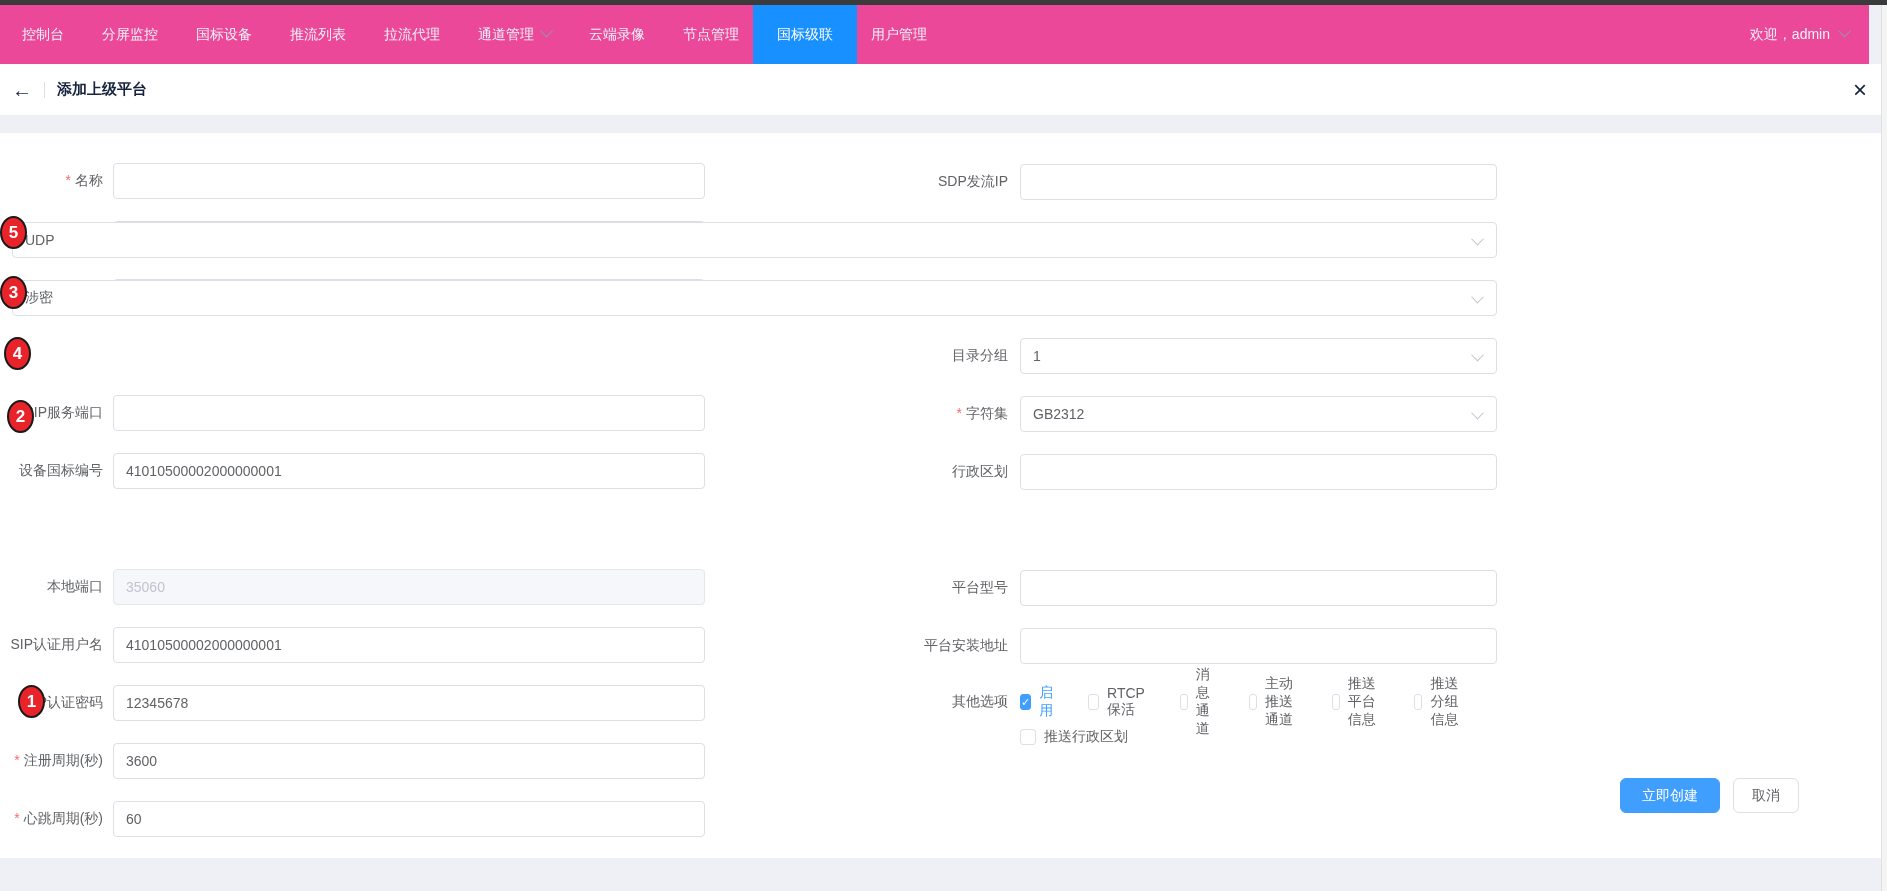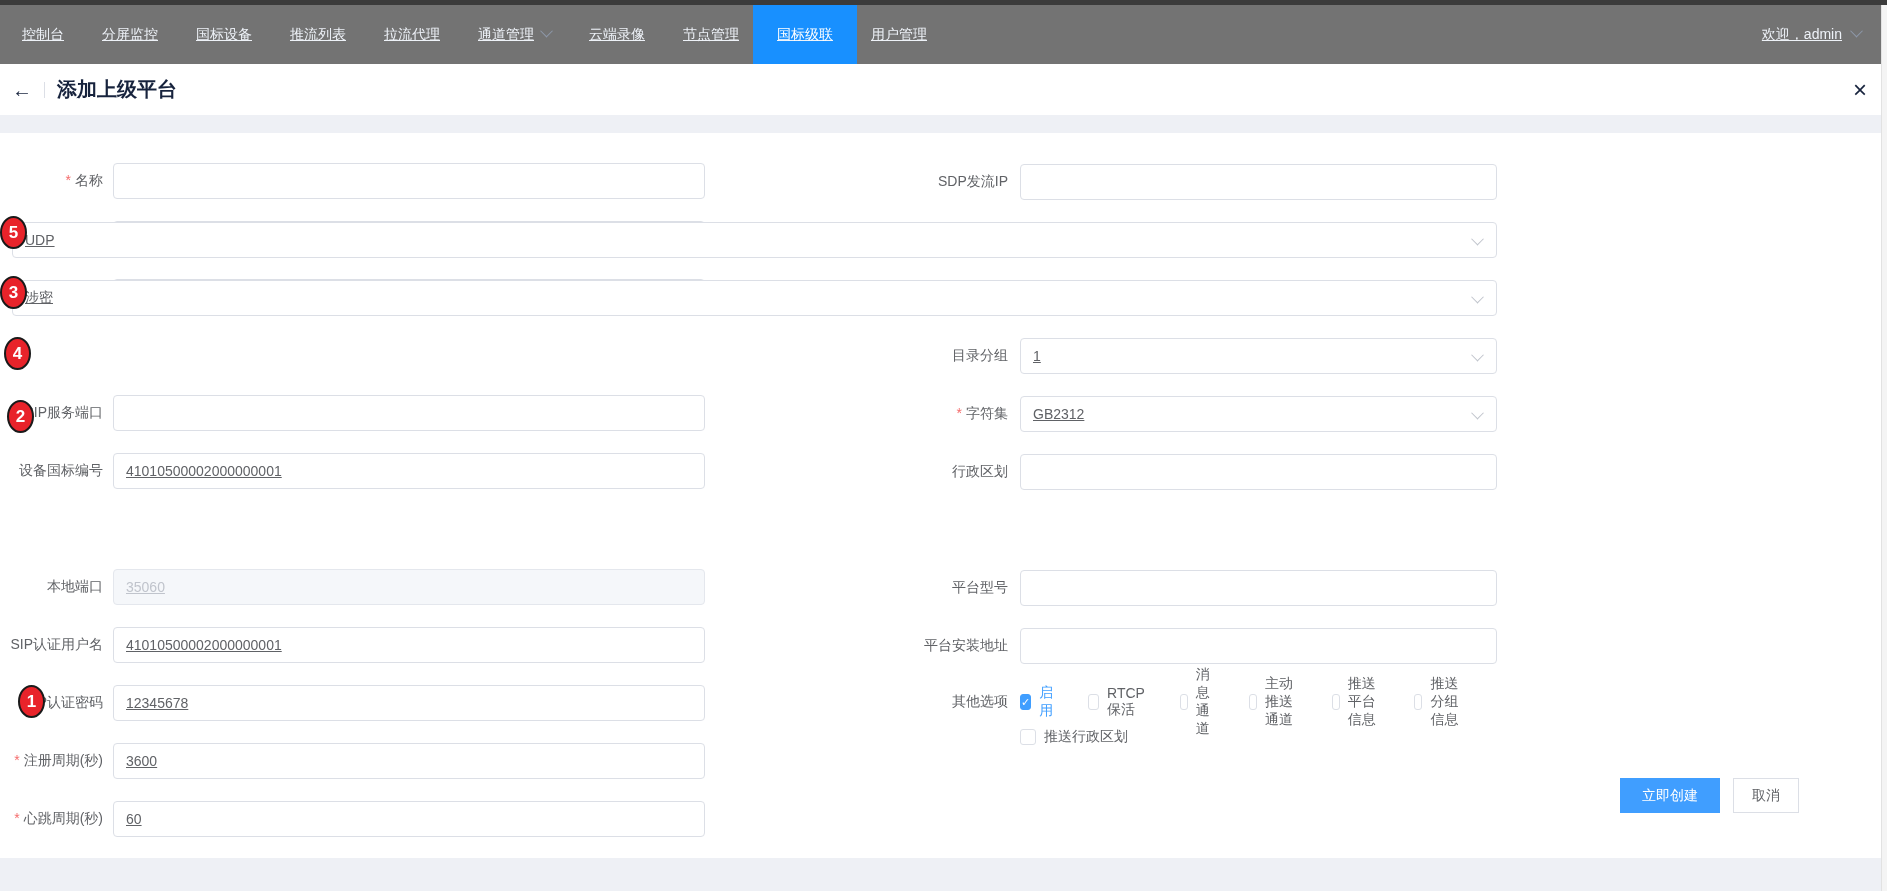--- a/index.html
+++ b/index.html
@@ -6,63 +6,63 @@
   body{
     width:1887px;height:891px;position:relative;overflow:hidden;
     background:#eef0f5;
     font-family:"Liberation Sans","DejaVu Sans",sans-serif;
     font-size:14px;color:#606266;
   }
   
   .topstrip{position:absolute;top:0;left:0;width:100%;height:5px;background:#3b3b3b;z-index:6;}
   .gutter{position:absolute;top:5px;right:0;width:6px;height:886px;background:#f4f4f4;border-left:1px solid #e2e2e2;box-sizing:border-box;z-index:5;}
   
-  .navbar{position:absolute;top:5px;left:0;right:6px;height:59px;background:#737373;display:flex;align-items:stretch;color:#eef2f8;text-decoration:underline;}
+  .navbar{position:absolute;top:5px;left:0;right:18px;height:59px;background:#ec4899;display:flex;align-items:stretch;color:#eef2f8;}
   .nav-items{display:flex;align-items:stretch;padding-left:22px;}
   .nav-item{display:flex;align-items:center;margin-right:38px;cursor:pointer;white-space:nowrap;}
   .nav-item.active{background:#1890ff;padding:0 24px;margin-left:-24px;margin-right:14px;color:#fff;}
   .chev{display:inline-block;width:8px;height:8px;border-left:1px solid #8e99ab;border-bottom:1px solid #8e99ab;transform:rotate(-45deg) translate(1px,-1px);}
   .nav-item .chev{margin-left:8px;margin-top:-4px;}
   .nav-right{margin-left:auto;display:flex;align-items:center;padding-right:20px;}
   .nav-right .chev{margin-left:10px;margin-top:-4px;}
   
   .header{position:absolute;top:64px;left:0;right:6px;height:51px;background:#fff;display:flex;align-items:center;}
   .back{margin-left:12px;font-size:20px;color:#17233d;cursor:pointer;line-height:1;}
   .hdr-div{width:1px;height:16px;background:#dcdfe6;margin:0 12px;}
-  .hdr-title{font-weight:bold;font-size:20px;color:#17233d;}
+  .hdr-title{font-weight:bold;font-size:15px;color:#17233d;}
   .close{margin-left:auto;margin-right:14px;font-size:24px;color:#17233d;cursor:pointer;line-height:1;}
   
   .card{position:absolute;top:133px;left:0;right:6px;height:725px;background:#fff;}
   .row{position:absolute;height:36px;display:flex;align-items:center;}
   .row-l{left:0;width:705px;}
   .row-r{left:0;width:1497px;}
   .lbl{flex:none;text-align:right;color:#606266;white-space:nowrap;}
   .row-l .lbl{width:103px;}
   .row-r .lbl{width:1008px;}
   .req{color:#f56c6c;margin-right:4px;}
   .ipt{flex:1;margin-left:10px;height:36px;border:1px solid #dcdfe6;border-radius:4px;background:#fff;
        padding:0 12px;font-size:14px;color:#606266;box-sizing:border-box;outline:none;
-       font-family:"Liberation Sans","DejaVu Sans",sans-serif;text-decoration:underline;}
+       font-family:"Liberation Sans","DejaVu Sans",sans-serif;}
   .row-r .ipt{margin-left:12px;}
   .sel{display:flex;align-items:center;position:relative;cursor:pointer;}
   .sel .chev{position:absolute;right:14px;top:13px;border-color:#c0c4cc;}
   .dis{background:#f5f7fa;color:#c0c4cc;border-color:#e4e7ed;}
   
   .cb-row{position:absolute;height:36px;display:flex;align-items:center;}
   .cb-items{display:flex;align-items:center;margin-left:12px;}
   .cb-item{display:flex;align-items:center;margin-right:30px;cursor:pointer;}
   .cbox{width:16px;height:16px;border:1px solid #dcdfe6;border-radius:3px;background:#fff;box-sizing:border-box;
         display:flex;align-items:center;justify-content:center;font-size:11px;color:#fff;}
   .cbox .glyph{display:none;}
   .cb-item.checked .cbox{background:#409eff;border-color:#409eff;}
   .cb-item.checked .cbox .glyph{display:block;}
   .cb-lbl{margin-left:8px;color:#606266;}
   .cb-item.checked .cb-lbl{color:#409eff;}
   
-  .btn{position:absolute;height:35px;border-radius:0;font-size:14px;cursor:pointer;
+  .btn{position:absolute;height:35px;border-radius:6px;font-size:14px;cursor:pointer;
        font-family:"Liberation Sans","DejaVu Sans",sans-serif;}
   .btn-primary{left:1620px;top:645px;width:100px;background:#409eff;border:1px solid #409eff;color:#fff;}
   .btn-default{left:1733px;top:645px;width:66px;background:#fff;border:1px solid #dcdfe6;color:#606266;}
   
   .badge{position:absolute;width:27px;height:33px;background:#e8232a;border:2px solid #1a1a1a;border-radius:50%;
          color:#fff;font-weight:bold;font-size:17px;display:flex;align-items:center;justify-content:center;
          box-sizing:border-box;z-index:10;}
 </style>
 </head>
 <body>

